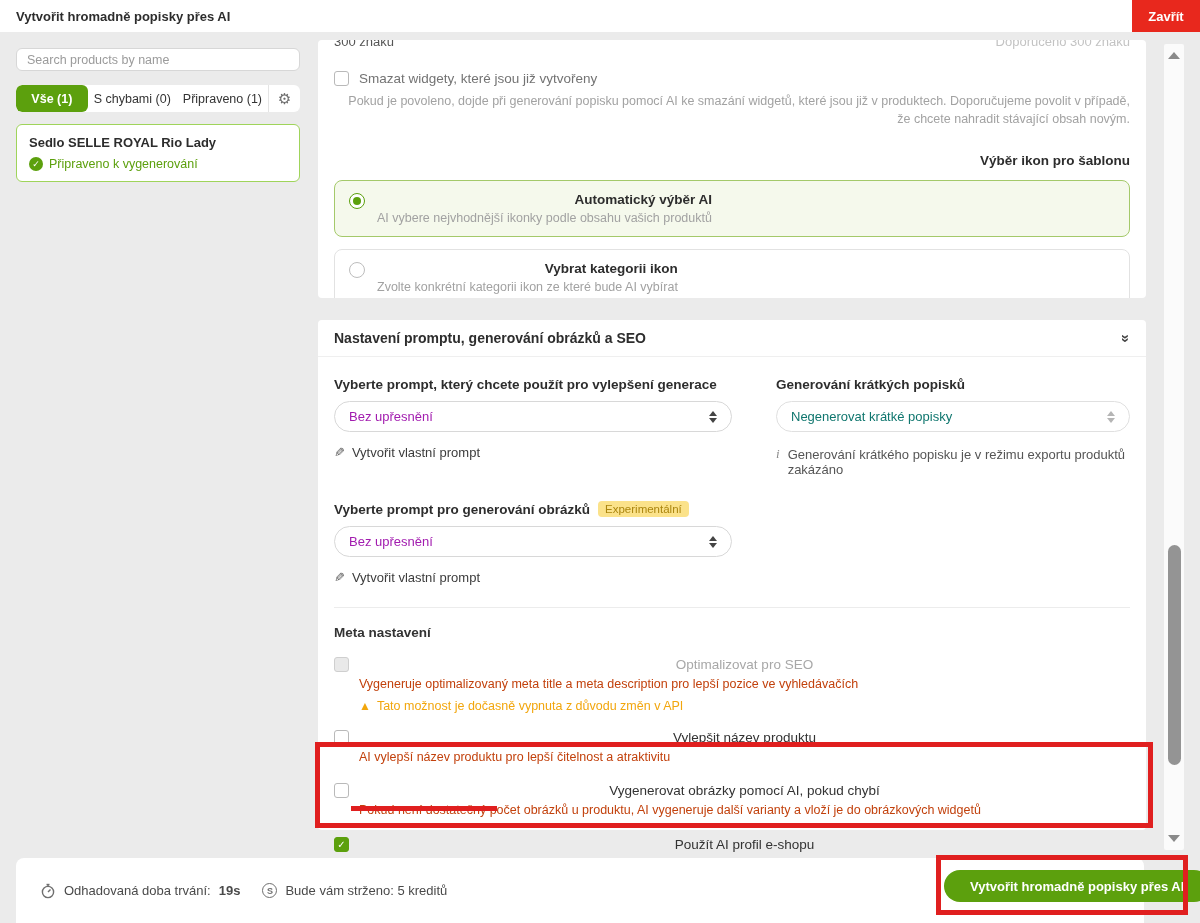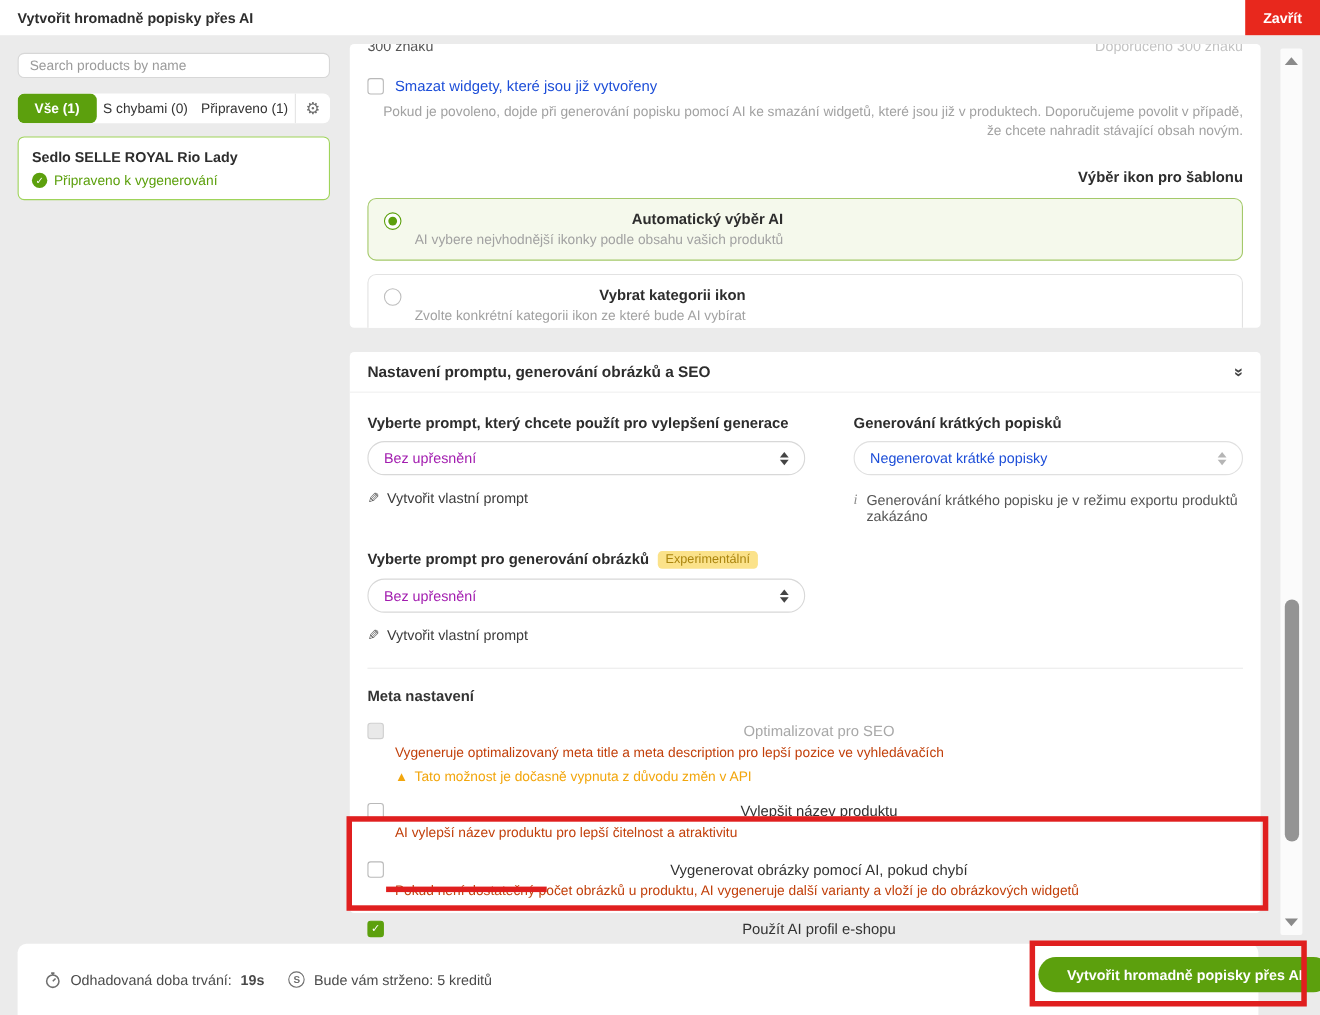--- a/index.html
+++ b/index.html
@@ -71,21 +71,21 @@
   .cb-row { display:flex; align-items:center; gap:10px; margin-top:19px; }
   .checkbox {
     width:15px; height:15px; border:1px solid #b9b9b9; border-radius:3px;
     background:#fff; flex:0 0 auto; cursor:pointer;
   }
   .checkbox.disabled { background:#e9e9e9; border-color:#cfcfcf; cursor:default; }
   .checkbox.checked {
     background:#5ca00d; border-color:#5ca00d; color:#fff;
     display:flex; align-items:center; justify-content:center; font-size:10px;
   }
-  .cb-label { font-size:13.5px; color:#1d4ed8; cursor:pointer; }
+  .cb-label { font-size:13.5px; color:#737373; cursor:pointer; }
   .desc { font-size:12.5px; color:#a2a2a2; line-height:1.45; margin-top:6px; }
 
   .section-h { font-size:13.5px; font-weight:bold; color:#2d2d2d; }
   .card1 .section-h { margin-top:25px; }
 
   .option-box {
     margin-top:12px; border:1px solid #e2e2e2; border-radius:8px; background:#fff;
     padding:11px 14px; display:flex; gap:12px; cursor:pointer;
   }
   .option-box.selected { border-color:#a4c96a; background:#f5f9ec; }
@@ -112,21 +112,21 @@
   }
   .card2-body { padding:20px 16px 0 16px; }
 
   .grid2 { display:grid; grid-template-columns:398px 1fr; column-gap:18px;gap:44px; }
   .field-label { font-size:13.5px; font-weight:bold; color:#2d2d2d; }
   .select {
     margin-top:9px; height:31px; border:1px solid #d8d8d8; border-radius:16px;
     background:#fff; display:flex; align-items:center; justify-content:space-between;
     padding:0 14px; font-size:13px; color:#a21caf; cursor:pointer;
   }
-  .select.disabled { color:#1d4ed8; border-color:#e0e0e0; cursor:default; }
+  .select.disabled { color:#0f766e; border-color:#e0e0e0; cursor:default; }
   .updown { display:flex; flex-direction:column; gap:2px; }
   .updown i { display:block; width:0; height:0; border-left:4px solid transparent;
     border-right:4px solid transparent; }
   .updown .up { border-bottom:5px solid #444; }
   .updown .down { border-top:5px solid #444; }
   .select.disabled .updown .up { border-bottom-color:#b5b5b5; }
   .select.disabled .updown .down { border-top-color:#b5b5b5; }
 
   .link-row { display:flex; align-items:center; gap:7px; margin-top:13px;
     font-size:13px; color:#3c3c3c; cursor:pointer; }

